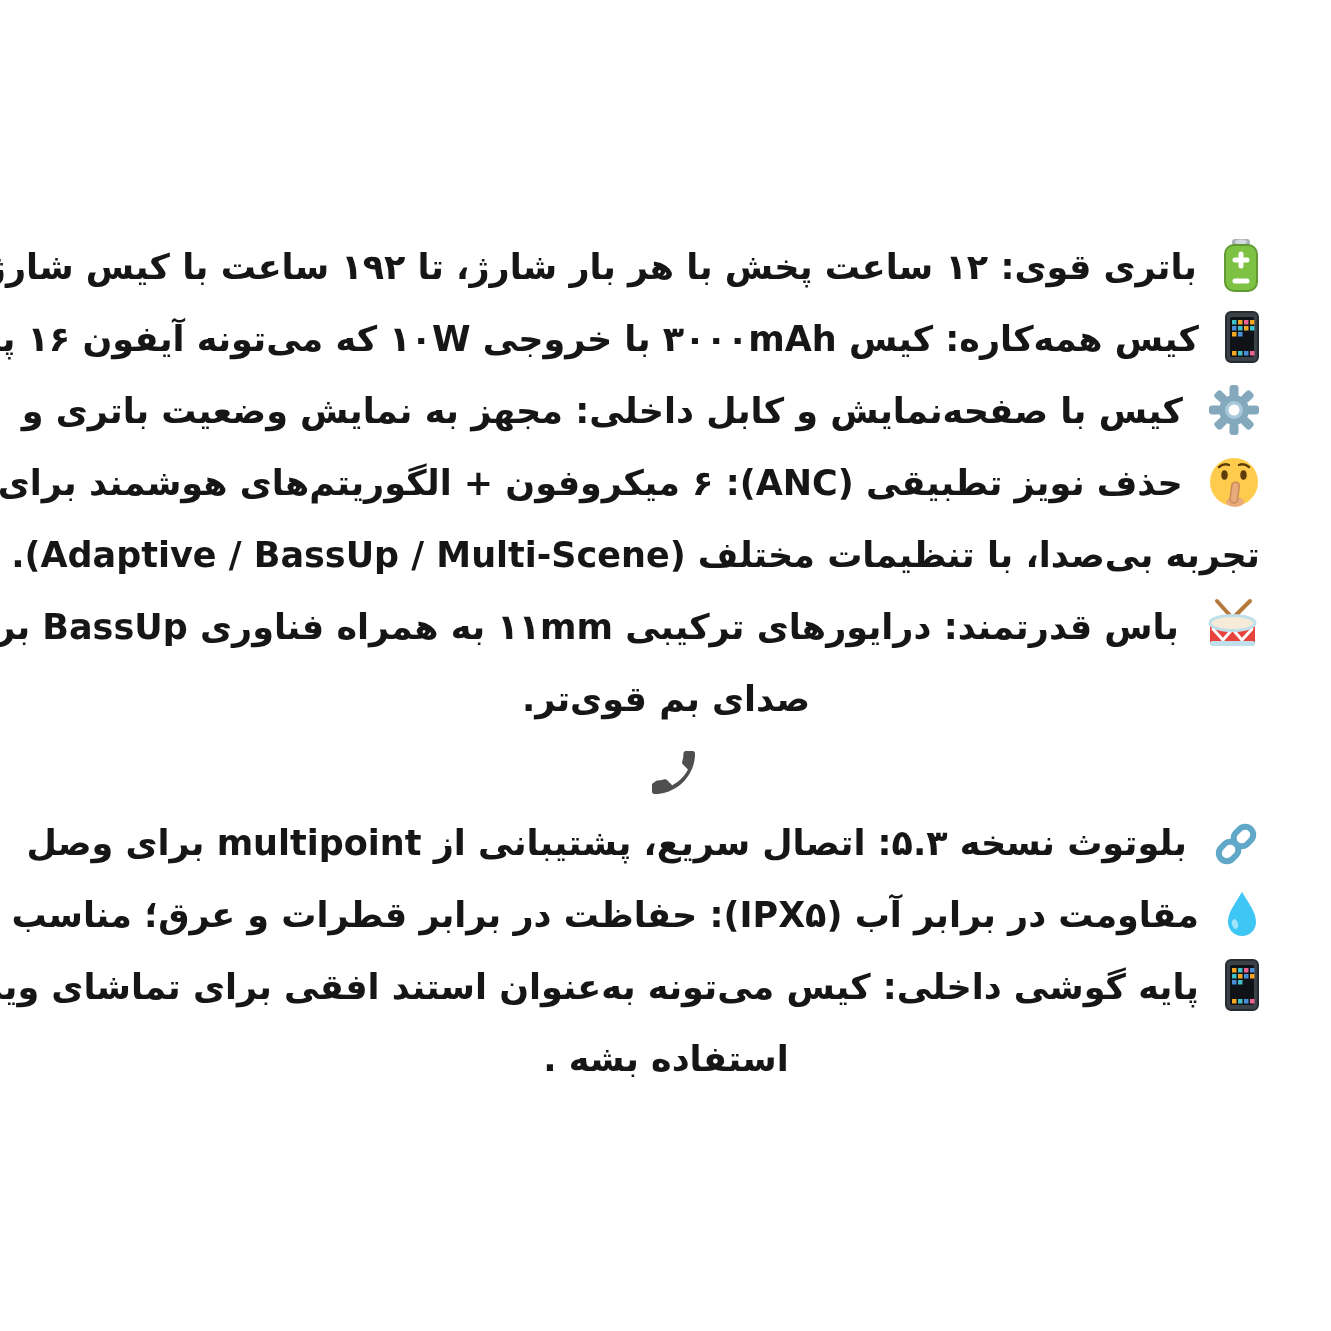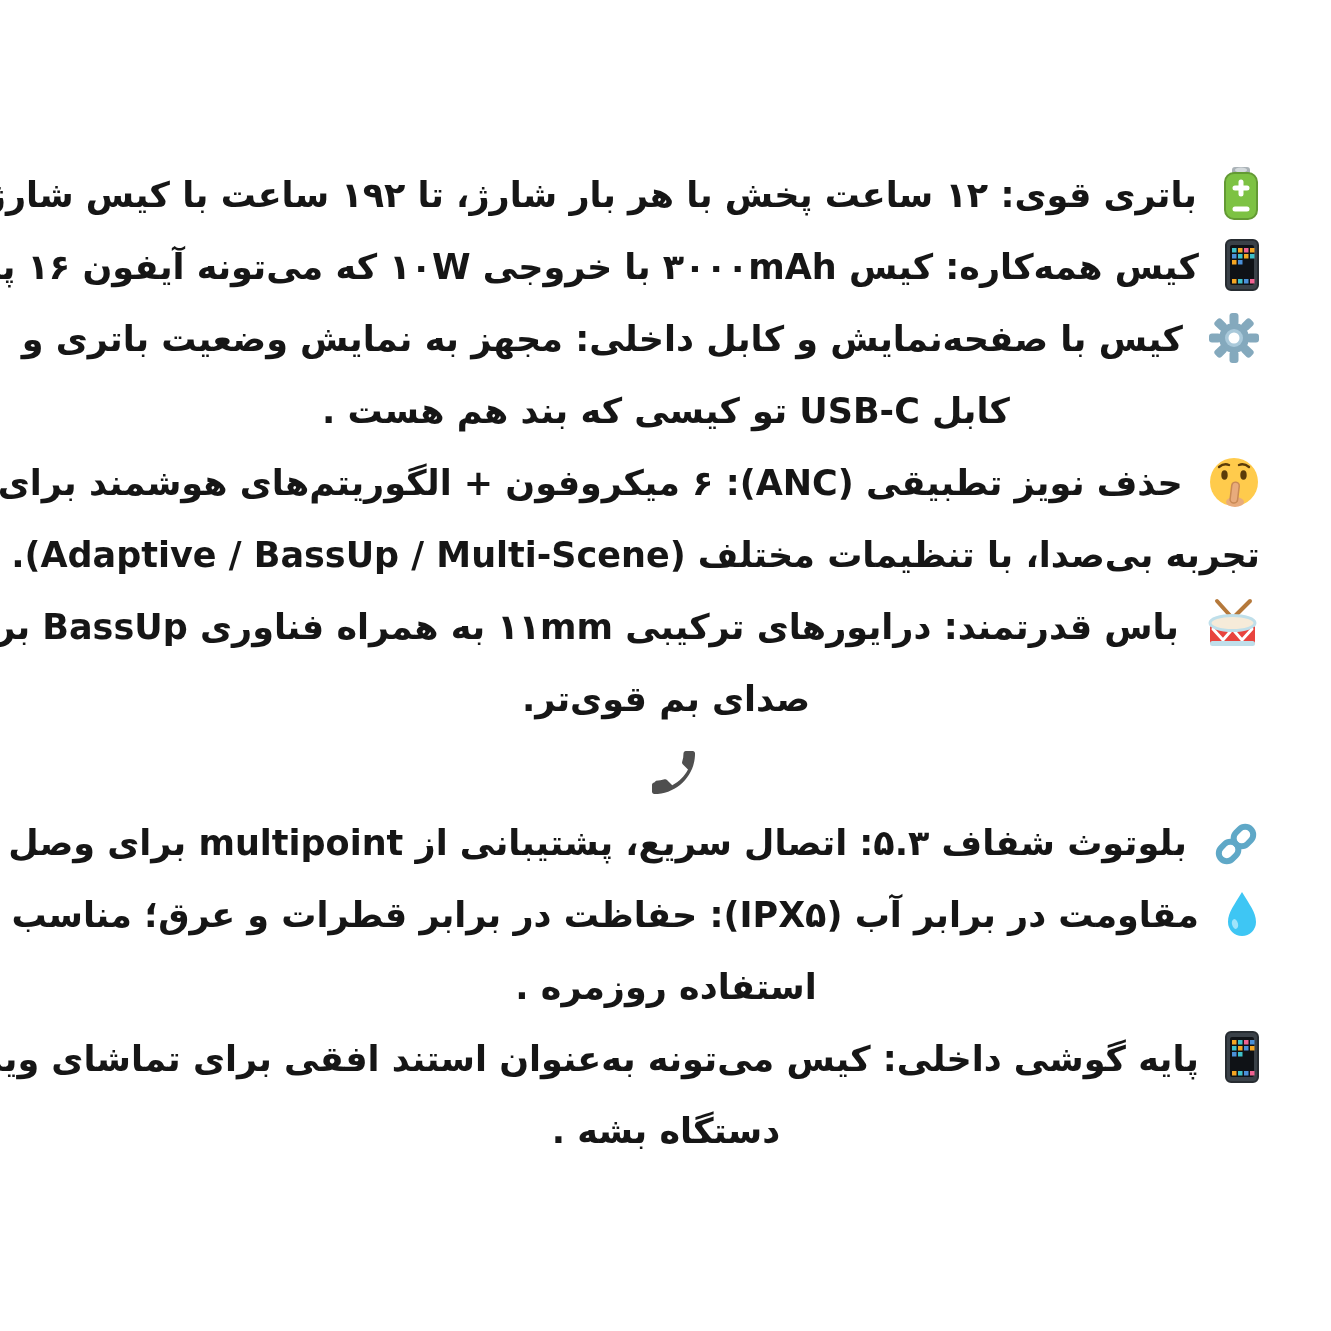--- a/index.html
+++ b/index.html
@@ -100,21 +100,20 @@
                   <rect x="1" y="21.5" width="12" height="9" rx="3"></rect>
                   <rect x="39" y="21.5" width="12" height="9" rx="3"></rect>
                 </g>
               </g>
             </g>
             <circle cx="26" cy="26" r="9" fill="#a9c9da"></circle>
             <circle cx="26" cy="26" r="5.5" fill="#ffffff"></circle>
           </svg>
         </span>
         <span class="line">کیس با صفحه‌نمایش و کابل داخلی: مجهز به نمایش وضعیت باتری و</span><br>
-        <span class="line">کابل USB-C تو کیسی که بند هم هست .</span>
       </p>
 
       <p class="feature">
         <span class="icon">
           <svg width="52" height="52" viewBox="0 0 52 52">
             <circle cx="26" cy="26" r="24" fill="#ffcb4c"></circle>
             <ellipse cx="16.5" cy="19" rx="3.2" ry="4.8" fill="#5b3c0a"></ellipse>
             <ellipse cx="35.5" cy="19" rx="3.2" ry="4.8" fill="#5b3c0a"></ellipse>
             <path d="M11 11q5-4 10-2" stroke="#5b3c0a" stroke-width="2.4" fill="none" stroke-linecap="round"></path>
             <path d="M41 11q-5-4-10-2" stroke="#5b3c0a" stroke-width="2.4" fill="none" stroke-linecap="round"></path>
@@ -151,32 +150,31 @@
 
       <p class="feature">
         <span class="icon">
           <svg width="48" height="48" viewBox="0 0 48 48">
             <g stroke="#5fa8c7" fill="none" stroke-width="6" transform="rotate(45 24 24)">
               <rect x="16" y="3" width="16" height="21" rx="8"></rect>
               <rect x="16" y="24" width="16" height="21" rx="8"></rect>
             </g>
           </svg>
         </span>
-        <span class="line">بلوتوث شفاف ۵.۳: اتصال سریع، پشتیبانی از multipoint برای وصل</span><br>
+        <span class="line">بلوتوث نسخه ۵.۳: اتصال سریع، پشتیبانی از multipoint برای وصل</span><br>
       </p>
 
       <p class="feature">
         <span class="icon">
           <svg width="36" height="50" viewBox="0 0 36 50">
             <path d="M18 2C11 14 4 22 4 32a14 14 0 0 0 28 0C32 22 25 14 18 2Z" fill="#3ec6f4"></path>
             <ellipse cx="11" cy="34" rx="3" ry="5" fill="#9fe4fb" transform="rotate(-15 11 34)"></ellipse>
           </svg>
         </span>
         <span class="line">مقاومت در برابر آب (IPX۵): حفاظت در برابر قطرات و عرق؛ مناسب برای</span><br>
-        <span class="line">استفاده روزمره .</span>
       </p>
 
       <p class="feature">
         <span class="icon">
           <svg width="36" height="54" viewBox="0 0 36 54">
             <rect x="2" y="2" width="32" height="50" rx="5" fill="#3a4148" stroke="#272c31" stroke-width="2"></rect>
             <rect x="6" y="7" width="24" height="40" rx="2" fill="#0f1216"></rect>
             <g>
               <rect x="8" y="10" width="4.5" height="4.5" fill="#f5a623"></rect>
                 <rect x="14" y="10" width="4.5" height="4.5" fill="#3fc1c9"></rect>
@@ -189,18 +187,18 @@
               <rect x="8" y="22" width="4.5" height="4.5" fill="#4a90d9"></rect>
                 <rect x="14" y="22" width="4.5" height="4.5" fill="#3fc1c9"></rect>
               <rect x="8" y="41" width="4.5" height="4.5" fill="#f5a623"></rect>
                 <rect x="14" y="41" width="4.5" height="4.5" fill="#3fc1c9"></rect>
                 <rect x="20" y="41" width="4.5" height="4.5" fill="#4a90d9"></rect>
                 <rect x="26" y="41" width="4.5" height="4.5" fill="#f06292"></rect>
             </g>
           </svg>
         </span>
         <span class="line">پایه گوشی داخلی: کیس می‌تونه به‌عنوان استند افقی برای تماشای ویدیو</span><br>
-        <span class="line">دستگاه بشه .</span>
+        <span class="line">استفاده بشه .</span>
       </p>
 
     </div>
   </div>
 </div>
 
 </body></html>

